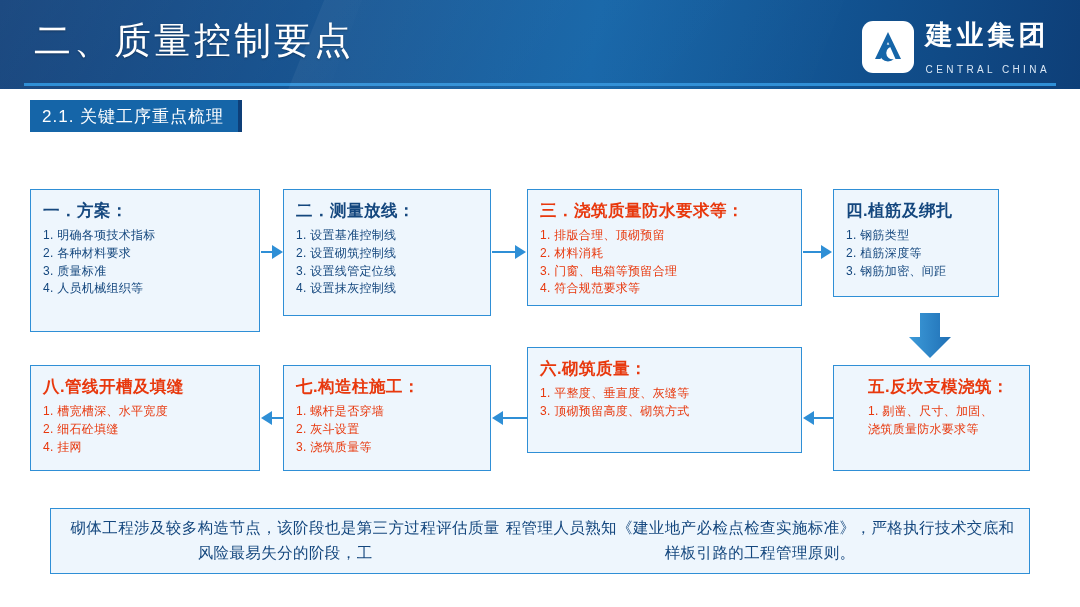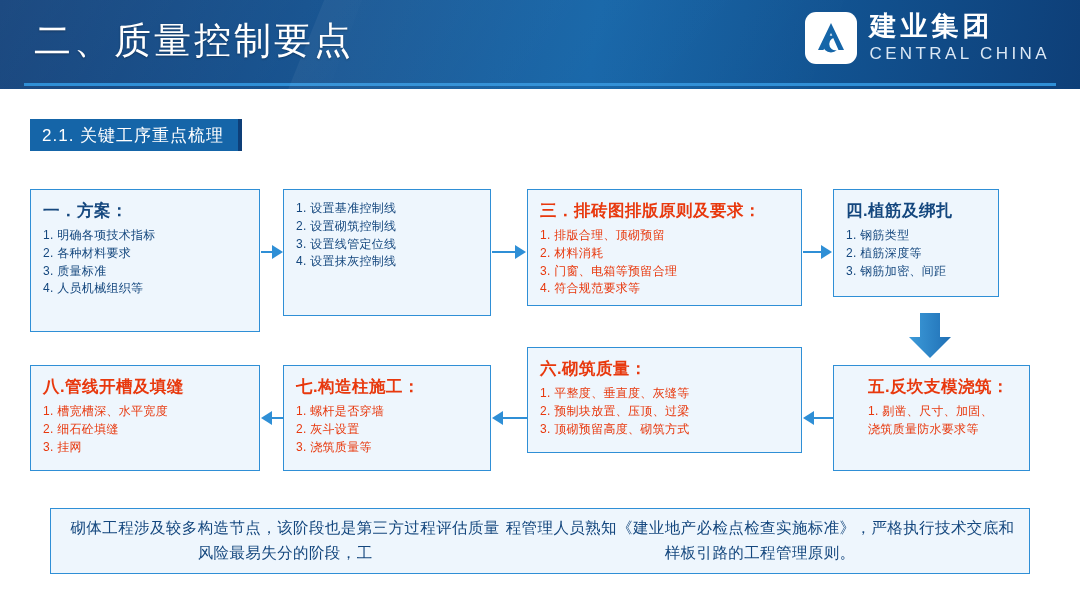--- a/index.html
+++ b/index.html
@@ -29,40 +29,39 @@
   .hdr-title{
     position:absolute;left:34px;top:16px;
     color:#ffffff;font-size:37px;letter-spacing:3px;
     font-family:"Liberation Serif","DejaVu Serif",serif;
     font-weight:400;
     text-shadow:0 1px 2px rgba(0,0,0,.3);
   }
   .hdr-underline{
     position:absolute;left:24px;top:83px;width:1032px;height:3px;background:#2f8fd6;
   }
-  .logo-wrap{position:absolute;right:30px;top:12px;display:flex;gap:12px;}
+  .logo-wrap{position:absolute;right:30px;top:21px;display:flex;gap:12px;}
   .logo-mark{
     width:52px;height:52px;border-radius:11px;background:#ffffff;
     display:flex;align-items:center;justify-content:center;
   }
   .logo-mark svg{display:block;}
   .logo-txt{display:flex;flex-direction:column;justify-content:center;}
   .logo-cn{color:#fff;font-size:27px;letter-spacing:4px;line-height:1.05;font-weight:bold;
            font-family:"Liberation Sans","DejaVu Sans",sans-serif;}
-  .logo-en{color:#dbe8f5;font-size:17px;letter-spacing:3.4px;margin-top:3px;}
+  .logo-en{color:#dbe8f5;font-size:10px;letter-spacing:3.4px;margin-top:15px;}
 
   
   .section-tag{
     position:absolute;left:30px;top:100px;height:32px;
     display:flex;align-items:center;
     padding:0 14px 0 12px;
     background:#1565a8;
     color:#ffffff;font-size:17px;letter-spacing:1px;
     border-right:4px solid #0e3f78;
-    margin-top:19px;
   }
 
   
   .box{
     position:absolute;
     background:#eef6fd;
     border:1.5px solid #2f8fd6;
     box-sizing:border-box;
     padding:10px 10px 8px 12px;
   }
@@ -122,28 +121,29 @@
 
 <div class="box" style="left:30px;top:189px;width:230px;height:143px;">
   <div class="b-title blue">一．方案：</div>
   <div class="b-line blue">1. 明确各项技术指标</div>
   <div class="b-line blue">2. 各种材料要求</div>
   <div class="b-line blue">3. 质量标准</div>
   <div class="b-line blue">4. 人员机械组织等</div>
 </div>
 
 <div class="box" style="left:283px;top:189px;width:208px;height:127px;">
+  <div class="b-title blue">二．测量放线：</div>
   <div class="b-line blue">1. 设置基准控制线</div>
   <div class="b-line blue">2. 设置砌筑控制线</div>
   <div class="b-line blue">3. 设置线管定位线</div>
   <div class="b-line blue">4. 设置抹灰控制线</div>
 </div>
 
 <div class="box" style="left:527px;top:189px;width:275px;height:117px;">
-  <div class="b-title red">三．排砖图排版原则及要求：</div>
+  <div class="b-title red">三．浇筑质量防水要求等：</div>
   <div class="b-line red">1. 排版合理、顶砌预留</div>
   <div class="b-line red">2. 材料消耗</div>
   <div class="b-line red">3. 门窗、电箱等预留合理</div>
   <div class="b-line red">4. 符合规范要求等</div>
 </div>
 
 <div class="box" style="left:833px;top:189px;width:166px;height:108px;">
   <div class="b-title blue">四.植筋及绑扎</div>
   <div class="b-line blue">1. 钢筋类型</div>
   <div class="b-line blue">2. 植筋深度等</div>
@@ -168,34 +168,33 @@
       </linearGradient>
     </defs>
     <polygon points="12,0 32,0 32,24 43,24 22,45 1,24 12,24" fill="url(#ga)"></polygon>
   </svg>
 </div>
 
 <div class="box" style="left:30px;top:365px;width:230px;height:106px;">
   <div class="b-title red">八.管线开槽及填缝</div>
   <div class="b-line red">1. 槽宽槽深、水平宽度</div>
   <div class="b-line red">2. 细石砼填缝</div>
-  <div class="b-line red">3. 挂网</div>
+  <div class="b-line red">4. 挂网</div>
 </div>
 
 <div class="box" style="left:283px;top:365px;width:208px;height:106px;">
   <div class="b-title red">七.构造柱施工：</div>
   <div class="b-line red">1. 螺杆是否穿墙</div>
   <div class="b-line red">2. 灰斗设置</div>
   <div class="b-line red">3. 浇筑质量等</div>
 </div>
 
 <div class="box" style="left:527px;top:347px;width:275px;height:106px;">
   <div class="b-title red">六.砌筑质量：</div>
   <div class="b-line red">1. 平整度、垂直度、灰缝等</div>
-  <div class="b-line red">2. 预制块放置、压顶、过梁</div>
   <div class="b-line red">3. 顶砌预留高度、砌筑方式</div>
 </div>
 
 <div class="box" style="left:833px;top:365px;width:197px;height:106px;padding-left:34px;">
   <div class="b-title red">五.反坎支模浇筑：</div>
   <div class="b-line red">1. 剔凿、尺寸、加固、</div>
   <div class="b-line red">浇筑质量防水要求等</div>
 </div>
 
 <div class="arr-line" style="left:814px;top:417px;width:19px;height:2px;"></div>

